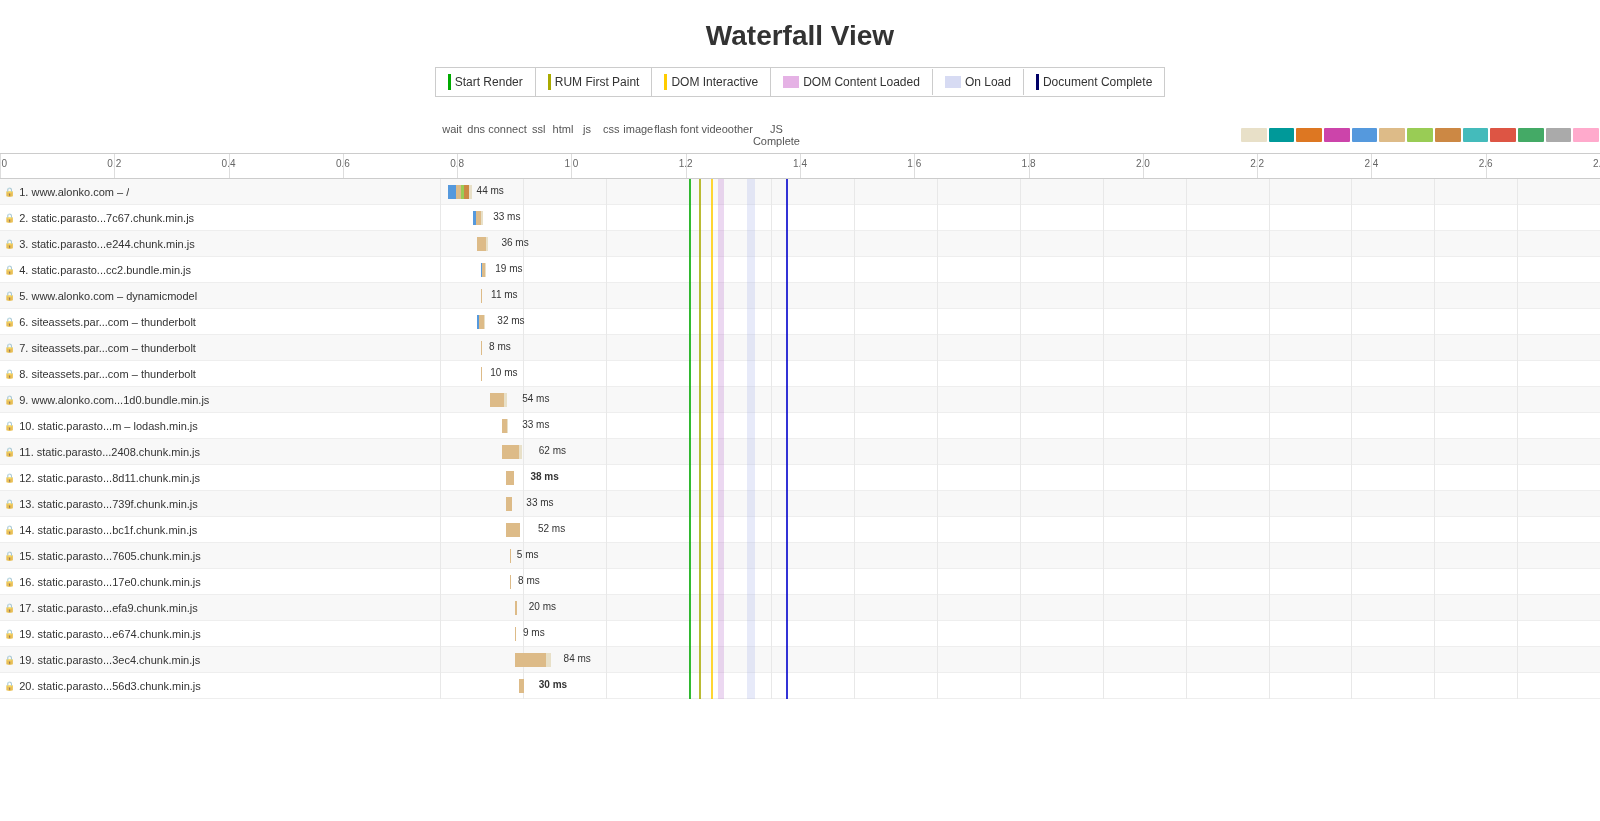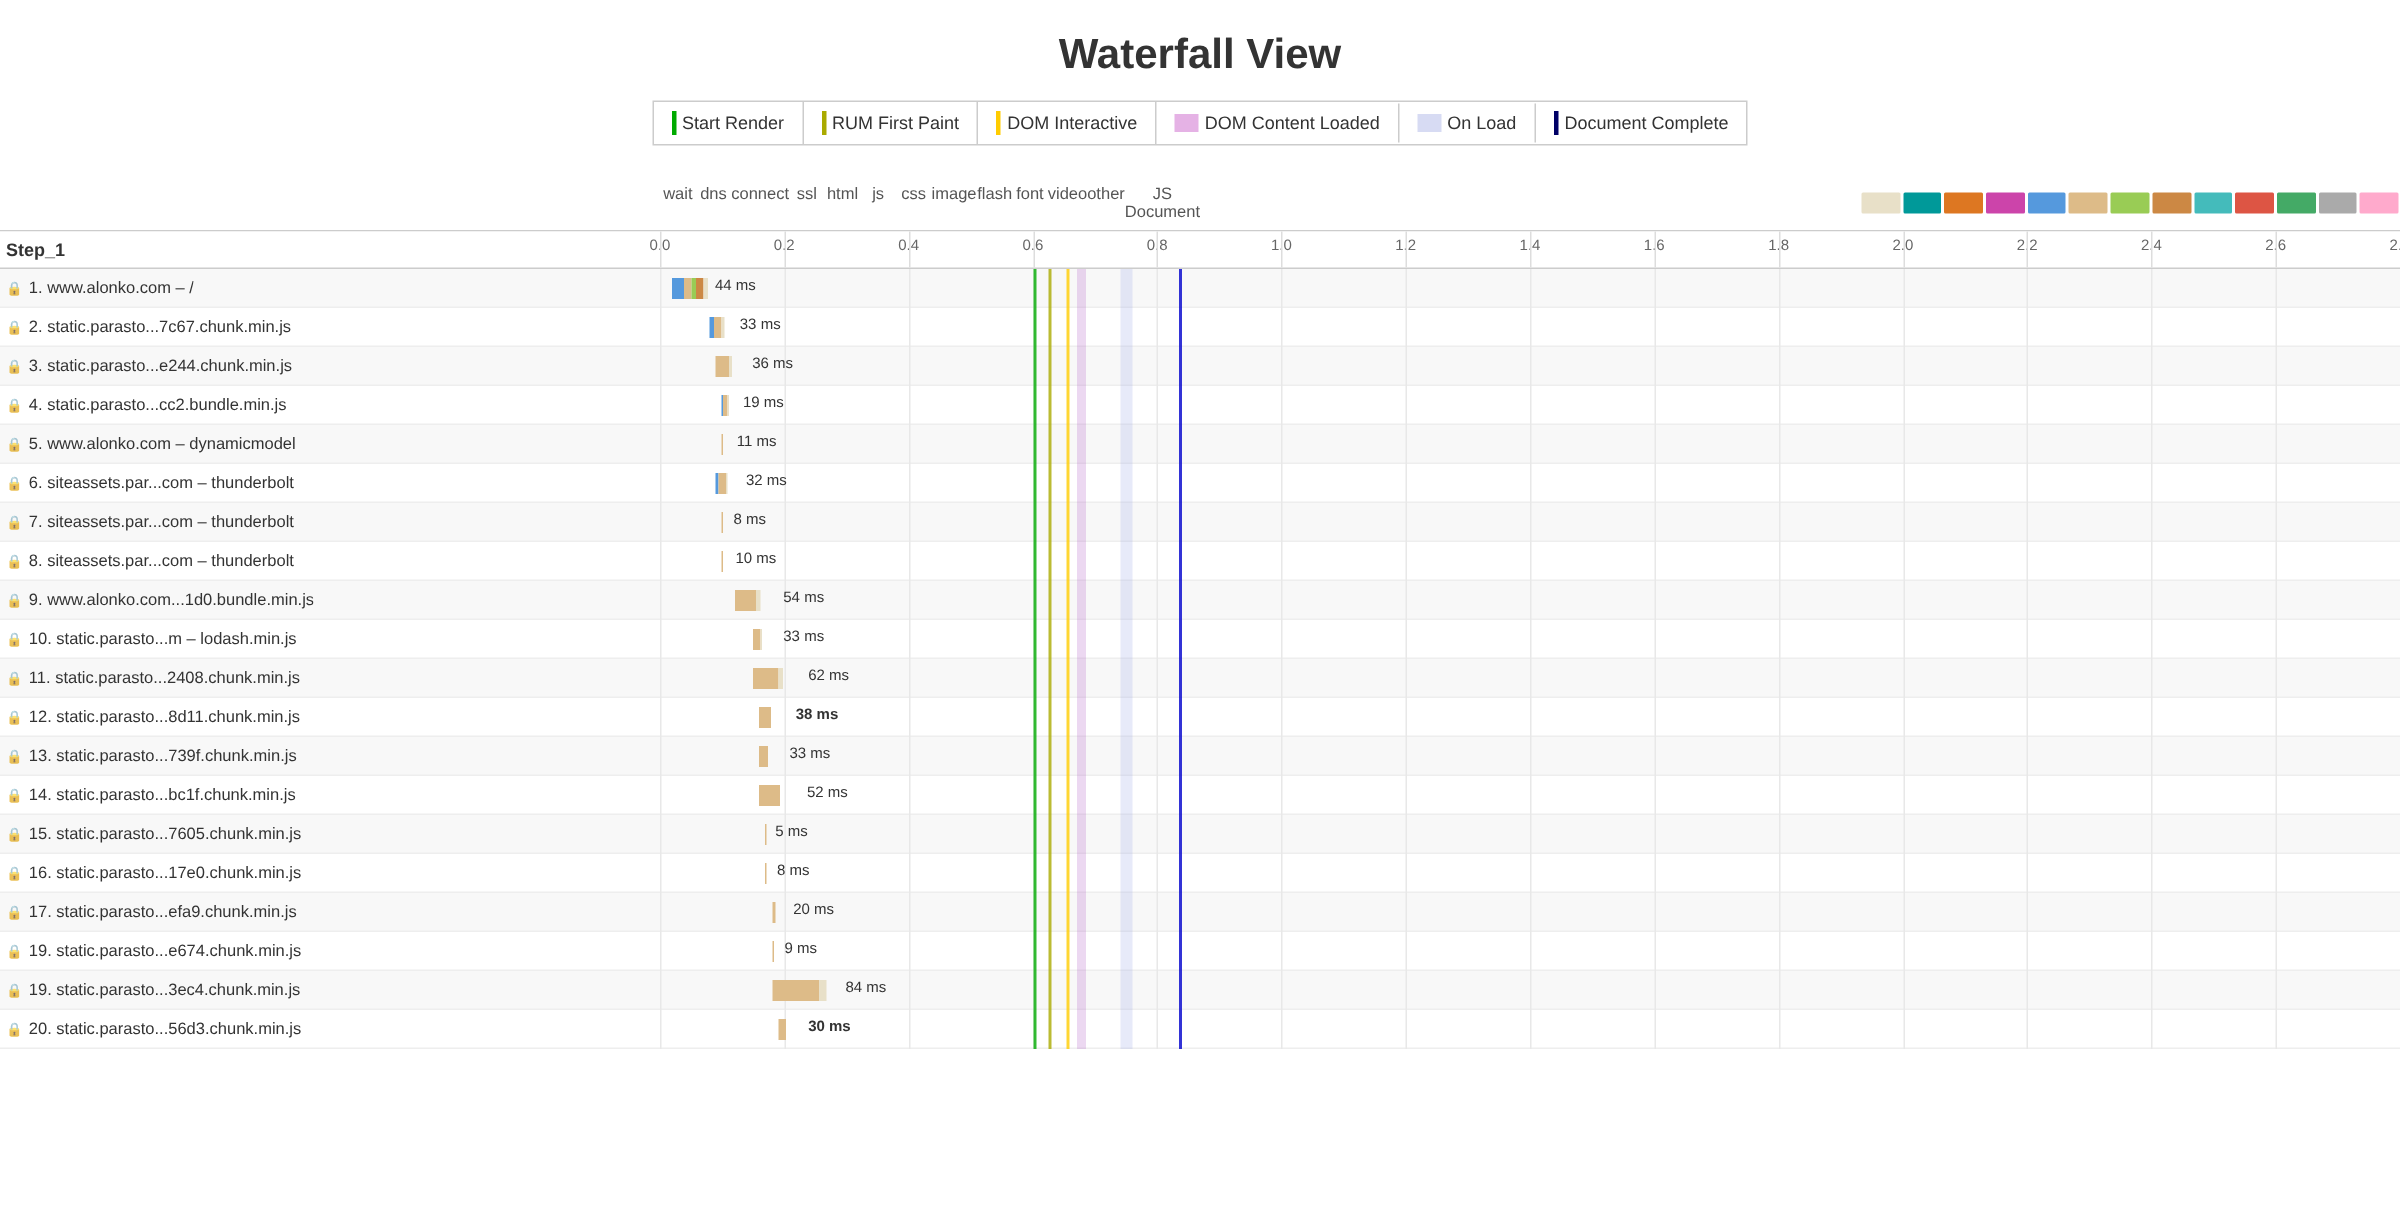--- a/index.html
+++ b/index.html
@@ -93,21 +93,21 @@
             <div style="flex: 1 1 0%; text-align: center; font-size: 11px; color: rgb(85, 85, 85); padding: 2px 0px;">connect</div>
             <div style="flex: 1 1 0%; text-align: center; font-size: 11px; color: rgb(85, 85, 85); padding: 2px 0px;">ssl</div>
             <div style="flex: 1 1 0%; text-align: center; font-size: 11px; color: rgb(85, 85, 85); padding: 2px 0px;">html</div>
             <div style="flex: 1 1 0%; text-align: center; font-size: 11px; color: rgb(85, 85, 85); padding: 2px 0px;">js</div>
             <div style="flex: 1 1 0%; text-align: center; font-size: 11px; color: rgb(85, 85, 85); padding: 2px 0px;">css</div>
             <div style="flex: 1 1 0%; text-align: center; font-size: 11px; color: rgb(85, 85, 85); padding: 2px 0px;">image</div>
             <div style="flex: 1 1 0%; text-align: right; font-size: 11px; color: rgb(85, 85, 85); padding: 2px 0px;">flash</div>
             <div style="flex: 1 1 0%; text-align: center; font-size: 11px; color: rgb(85, 85, 85); padding: 2px 0px;">font</div>
             <div style="flex: 1 1 0%; text-align: center; font-size: 11px; color: rgb(85, 85, 85); padding: 2px 0px;">video</div>
             <div style="flex: 1 1 0%; text-align: center; font-size: 11px; color: rgb(85, 85, 85); padding: 2px 0px;">other</div>
-            <div style="flex: 1 1 0%; text-align: center; font-size: 11px; color: rgb(85, 85, 85); padding: 2px 0px;">JS Document</div>
+            <div style="flex: 1 1 0%; text-align: center; font-size: 11px; color: rgb(85, 85, 85); padding: 2px 0px;">JS Complete</div>
           </div>
         </div>
         <div style="display: flex; width: 100%; padding: 2px 0px;">
           <div style="width: 440px; min-width: 440px;"></div>
           <div style="flex: 1 1 0%; display: flex; height: 14px;">
             <div style="flex: 1 1 0%; background: rgb(232, 224, 200); margin: 0px 1px; border-radius: 1px;"></div>
             <div style="flex: 1 1 0%; background: rgb(0, 153, 153); margin: 0px 1px; border-radius: 1px;"></div>
             <div style="flex: 1 1 0%; background: rgb(221, 119, 34); margin: 0px 1px; border-radius: 1px;"></div>
             <div style="flex: 1 1 0%; background: rgb(204, 68, 170); margin: 0px 1px; border-radius: 1px;"></div>
             <div style="flex: 1 1 0%; background: rgb(85, 153, 221); margin: 0px 1px; border-radius: 1px;"></div>
@@ -117,21 +117,20 @@
             <div style="flex: 1 1 0%; background: rgb(68, 187, 187); margin: 0px 1px; border-radius: 1px;"></div>
             <div style="flex: 1 1 0%; background: rgb(221, 85, 68); margin: 0px 1px; border-radius: 1px;"></div>
             <div style="flex: 1 1 0%; background: rgb(68, 170, 102); margin: 0px 1px; border-radius: 1px;"></div>
             <div style="flex: 1 1 0%; background: rgb(170, 170, 170); margin: 0px 1px; border-radius: 1px;"></div>
             <div style="flex: 1 1 0%; background: rgb(255, 170, 204); margin: 0px 1px; border-radius: 1px;"></div>
           </div>
         </div>
       </div>
 
     <div style="display:flex; align-items:center; border-bottom:1px solid #ccc; background:#fff;">
-      <div style="width:440px; min-width:440px; padding-left:4px; font-weight:bold; font-size:12px;">Step_1</div>
       <div style="flex:1; position:relative; height:24px;" id="time-axis-container">
 
       <div style="position: absolute; left: 0%; font-size: 10px; color: rgb(102, 102, 102); transform: translateX(-50%); top: 4px;">0.0</div>
           <div style="position: absolute; left: 0%; top: 0px; bottom: 0px; width: 1px; background: rgb(221, 221, 221);"></div>
           <div style="position: absolute; left: 7.14286%; font-size: 10px; color: rgb(102, 102, 102); transform: translateX(-50%); top: 4px;">0.2</div>
           <div style="position: absolute; left: 7.14286%; top: 0px; bottom: 0px; width: 1px; background: rgb(221, 221, 221);"></div>
           <div style="position: absolute; left: 14.2857%; font-size: 10px; color: rgb(102, 102, 102); transform: translateX(-50%); top: 4px;">0.4</div>
           <div style="position: absolute; left: 14.2857%; top: 0px; bottom: 0px; width: 1px; background: rgb(221, 221, 221);"></div>
           <div style="position: absolute; left: 21.4286%; font-size: 10px; color: rgb(102, 102, 102); transform: translateX(-50%); top: 4px;">0.6</div>
           <div style="position: absolute; left: 21.4286%; top: 0px; bottom: 0px; width: 1px; background: rgb(221, 221, 221);"></div>

